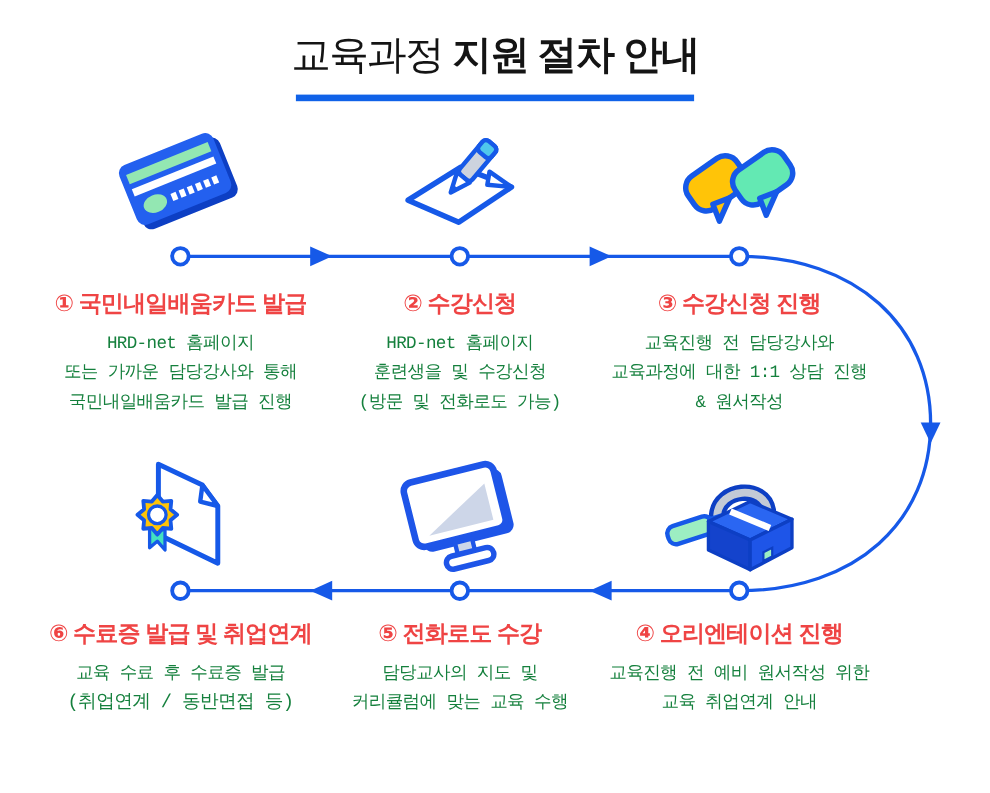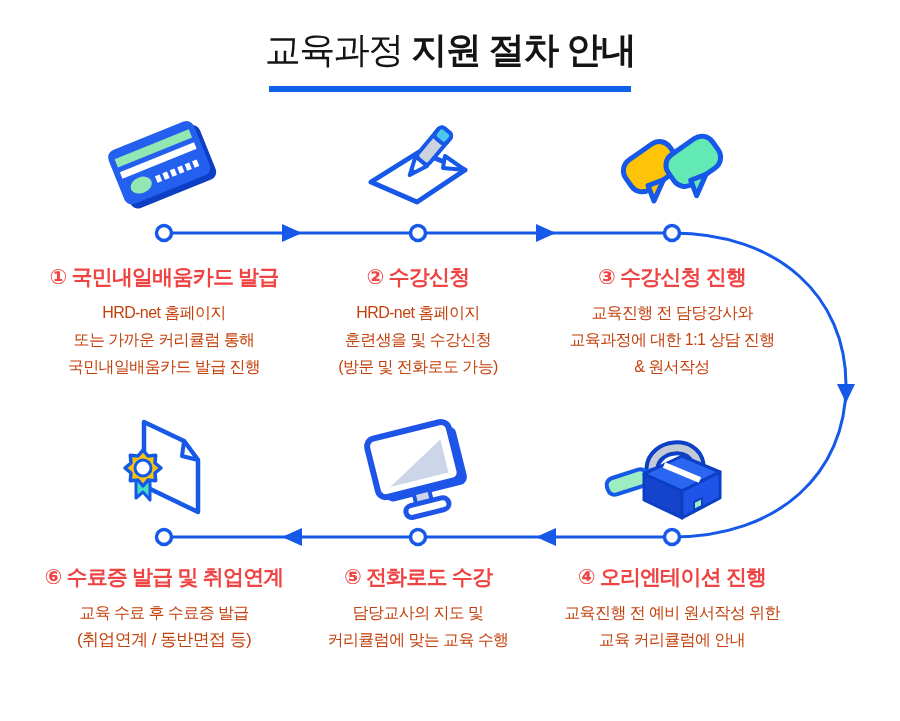--- a/index.html
+++ b/index.html
@@ -35,21 +35,21 @@
   }
   .row-top .gap { height: 50px; }
   .row-bottom .gap { height: 44px; }
   .step-title {
     margin: 0; font-size: 21px; font-weight: 800;
     color: #ef4444; letter-spacing: -0.8px; line-height: 26px;
   }
   .step-body { margin-top: 9px; }
   .step-body p {
     margin: 0; font-size: 16px; line-height: 27px;
-    color: #c2410c; letter-spacing: -0.6px;
+    color: #15803d; letter-spacing: -0.6px; font-family: Liberation Mono, monospace;
   }
   .step-body p.small { font-size: 17px; }
 </style>
 </head>
 <body>
 
 <div class="canvas">
 
   <h1 class="main-title"><span>교육과정</span><span class="b"> 지원 절차 안내</span></h1>
   <div class="title-underline"></div>
@@ -94,21 +94,21 @@
             <rect x="79" y="58" width="5" height="7"></rect>
               <rect x="87" y="58" width="5" height="7"></rect>
           </g>
         </g>
       </svg>
     </div>
     <div class="gap"></div>
     <h2 class="step-title">① 국민내일배움카드 발급</h2>
     <div class="step-body">
       <p>HRD-net 홈페이지</p>
-      <p>또는 가까운 커리큘럼 통해</p>
+      <p>또는 가까운 담당강사와 통해</p>
       <p>국민내일배움카드 발급 진행</p>
     </div>
   </div>
 
   <div class="step row-top col-2">
     <div class="icon-box">
       <svg width="130" height="92" viewBox="0 0 130 92">
         <path d="M18 60 L66 30 L112 48 L64 80 Z" fill="#ffffff" stroke="#1659e8" stroke-width="5" stroke-linejoin="round"></path>
         <path d="M92 34 L112 48 L90 46 Z" fill="#ffffff" stroke="#1659e8" stroke-width="4" stroke-linejoin="round"></path>
         <g transform="rotate(40 70 38)">
@@ -161,21 +161,21 @@
         <path d="M42 56 L42 82 L80 100 L80 73 Z" fill="#1443cc" stroke="#0d3fc4" stroke-width="3" stroke-linejoin="round"></path>
         <path d="M118 54 L118 80 L80 100 L80 73 Z" fill="#1e55e8" stroke="#0d3fc4" stroke-width="3" stroke-linejoin="round"></path>
         <path d="M62 47 L98 62" stroke="#ffffff" stroke-width="6" fill="none"></path>
         <path d="M92 84 L100 80 L100 88 L92 92 Z" fill="#9ceec2" stroke="#0d3fc4" stroke-width="2"></path>
       </svg>
     </div>
     <div class="gap"></div>
     <h2 class="step-title">④ 오리엔테이션 진행</h2>
     <div class="step-body">
       <p>교육진행 전 예비 원서작성 위한</p>
-      <p>교육 커리큘럼에 안내</p>
+      <p>교육 취업연계 안내</p>
       <p>오리엔테이션 진행</p>
     </div>
   </div>
 
   <div class="step row-bottom col-2">
     <div class="icon-box">
       <svg width="122" height="102" viewBox="0 0 122 102">
         <g transform="rotate(-14 60 52)">
           <rect x="23" y="17" width="84" height="60" rx="8" fill="#1e55e8"></rect>
           <rect x="17" y="11" width="84" height="60" rx="8" fill="#ffffff" stroke="#1e55e8" stroke-width="6"></rect>

